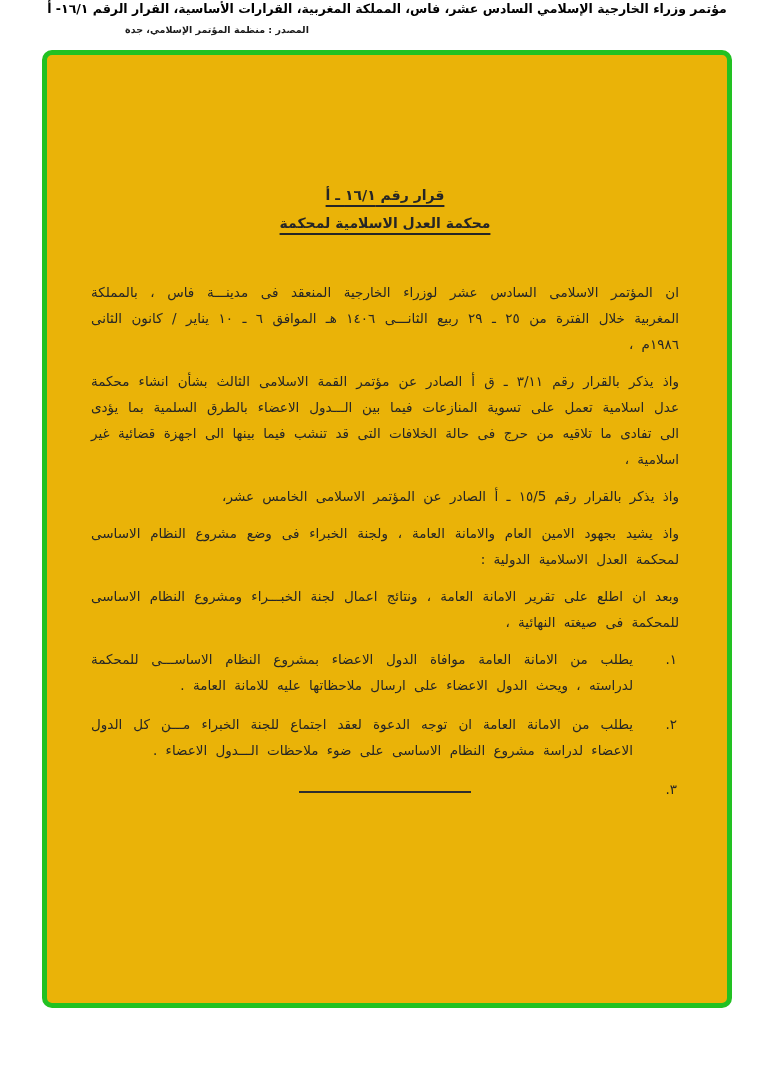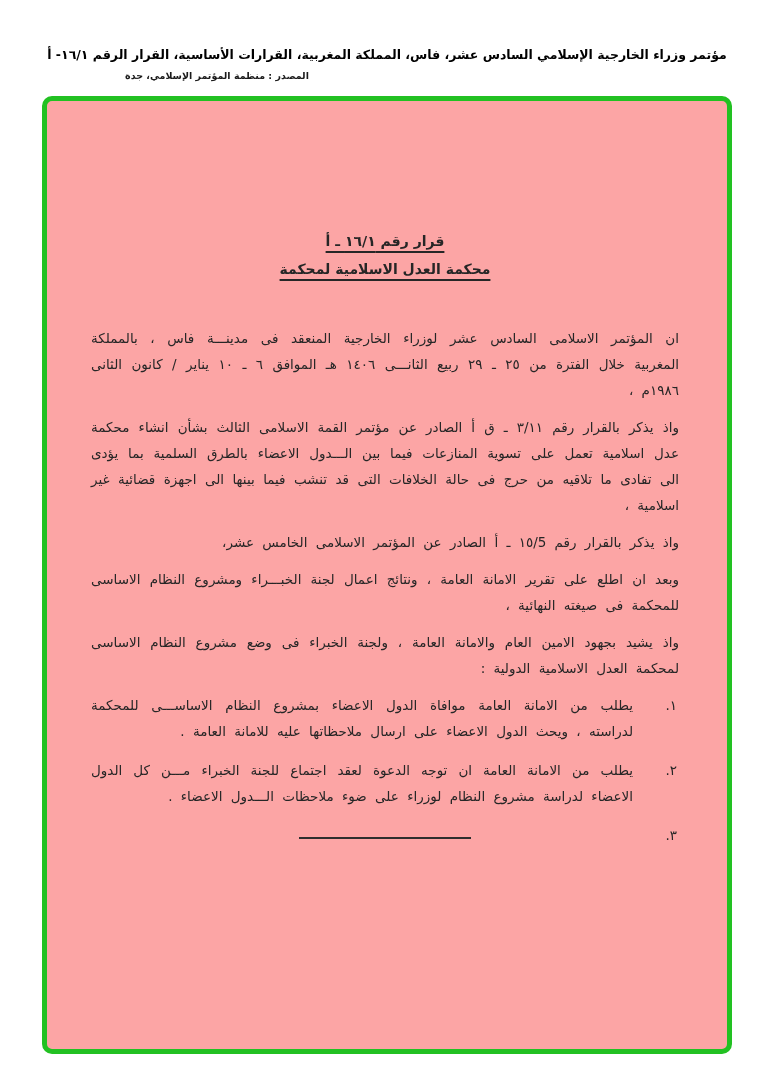--- a/index.html
+++ b/index.html
@@ -11,21 +11,20 @@
     width: 774px;
     height: 1090px;
     position: relative;
     font-family: "DejaVu Sans", sans-serif;
     color: #222222;
     overflow: hidden;
   }
 
   
   .doc-header {
-    padding-top: 46px;
     direction: rtl;
   }
   .header-line1 {
     font-size: 12.5px;
     font-weight: bold;
     color: #000000;
     text-align: center;
     padding: 0 34px;
     line-height: 18px;
   }
@@ -38,21 +37,21 @@
     transform: translateX(-170px);
   }
 
   
   .scan-frame {
     width: 680px;
     height: 948px;
     margin: 15px auto 0 auto;
     border: 5px solid #22c122;
     border-radius: 10px;
-    background: #fca5a5;
+    background: #eab308;
     position: relative;
   }
 
   .doc-content {
     direction: rtl;
     padding: 126px 48px 0 44px;
     font-size: 13.5px;
     line-height: 26px;
     color: #262626;
   }
@@ -123,34 +122,34 @@
         <div class="title-line">قرار رقم ١٦/١ ـ أ</div>
         <div class="title-line">محكمة العدل الاسلامية لمحكمة</div>
       </div>
 
       <p class="para"><span class="lead"></span><span>ان المؤتمر الاسلامى السادس عشر لوزراء الخارجية المنعقد فى مدينـــة فاس ، بالمملكة المغربية خلال الفترة من ٢٥ ـ ٢٩ ربيع الثانـــى ١٤٠٦ هـ الموافق ٦ ـ ١٠ يناير / كانون الثانى ١٩٨٦م ،</span></p>
 
       <p class="para"><span class="lead">واذ يذكر</span><span> بالقرار رقم ٣/١١ ـ ق أ الصادر عن مؤتمر القمة الاسلامى الثالث بشأن انشاء محكمة عدل اسلامية تعمل على تسوية المنازعات فيما بين الـــدول الاعضاء بالطرق السلمية بما يؤدى الى تفادى ما تلاقيه من حرج فى حالة الخلافات التى قد تنشب فيما بينها الى اجهزة قضائية غير اسلامية ،</span></p>
 
       <p class="para"><span class="lead">واذ يذكر</span><span> بالقرار رقم ١٥/5 ـ أ الصادر عن المؤتمر الاسلامى الخامس عشر،</span></p>
 
+      <p class="para"><span class="lead">واذ يشيد</span><span> بجهود الامين العام والامانة العامة ، ولجنة الخبراء فى وضع مشروع النظام الاساسى لمحكمة العدل الاسلامية الدولية :</span></p>
+
       <p class="para"><span class="lead">وبعد ان اطلع</span><span> على تقرير الامانة العامة ، ونتائج اعمال لجنة الخبـــراء ومشروع النظام الاساسى للمحكمة فى صيغته النهائية ،</span></p>
-
-      <p class="para"><span class="lead">واذ يشيد</span><span> بجهود الامين العام والامانة العامة ، ولجنة الخبراء فى وضع مشروع النظام الاساسى لمحكمة العدل الاسلامية الدولية :</span></p>
 
       <div class="items">
 
         <div class="list-item">
           <span class="marker">١.</span>
           <span>يطلب من الامانة العامة موافاة الدول الاعضاء بمشروع النظام الاساســـى للمحكمة لدراسته ، ويحث الدول الاعضاء على ارسال ملاحظاتها عليه للامانة العامة .</span>
         </div>
 
         <div class="list-item">
           <span class="marker">٢.</span>
-          <span>يطلب من الامانة العامة ان توجه الدعوة لعقد اجتماع للجنة الخبراء مـــن كل الدول الاعضاء لدراسة مشروع النظام لوزراء على ضوء ملاحظات الـــدول الاعضاء .</span>
+          <span>يطلب من الامانة العامة ان توجه الدعوة لعقد اجتماع للجنة الخبراء مـــن كل الدول الاعضاء لدراسة مشروع النظام الاساسى على ضوء ملاحظات الـــدول الاعضاء .</span>
         </div>
 
         <div class="list-item">
           <span class="marker">٣.</span>
         </div>
 
       </div>
 
       <div class="end-rule"></div>
 

